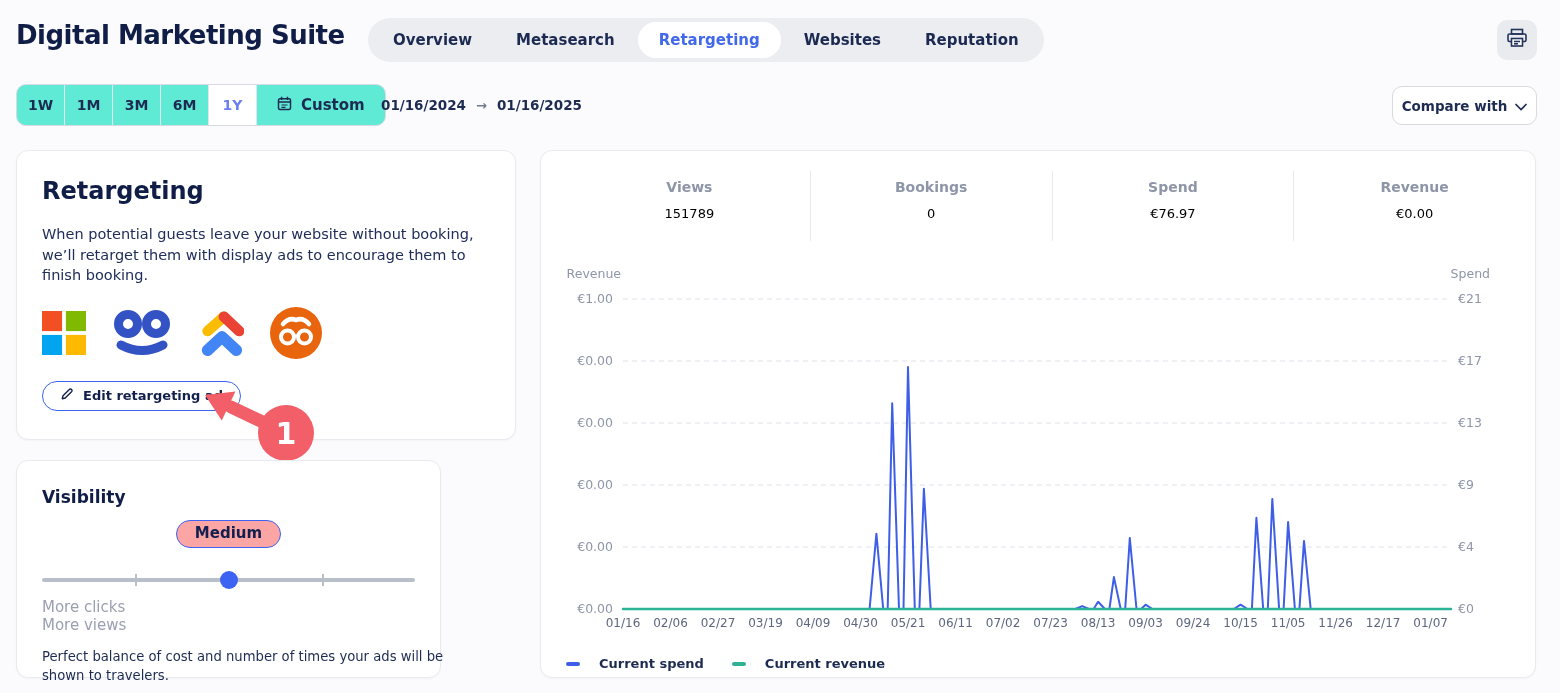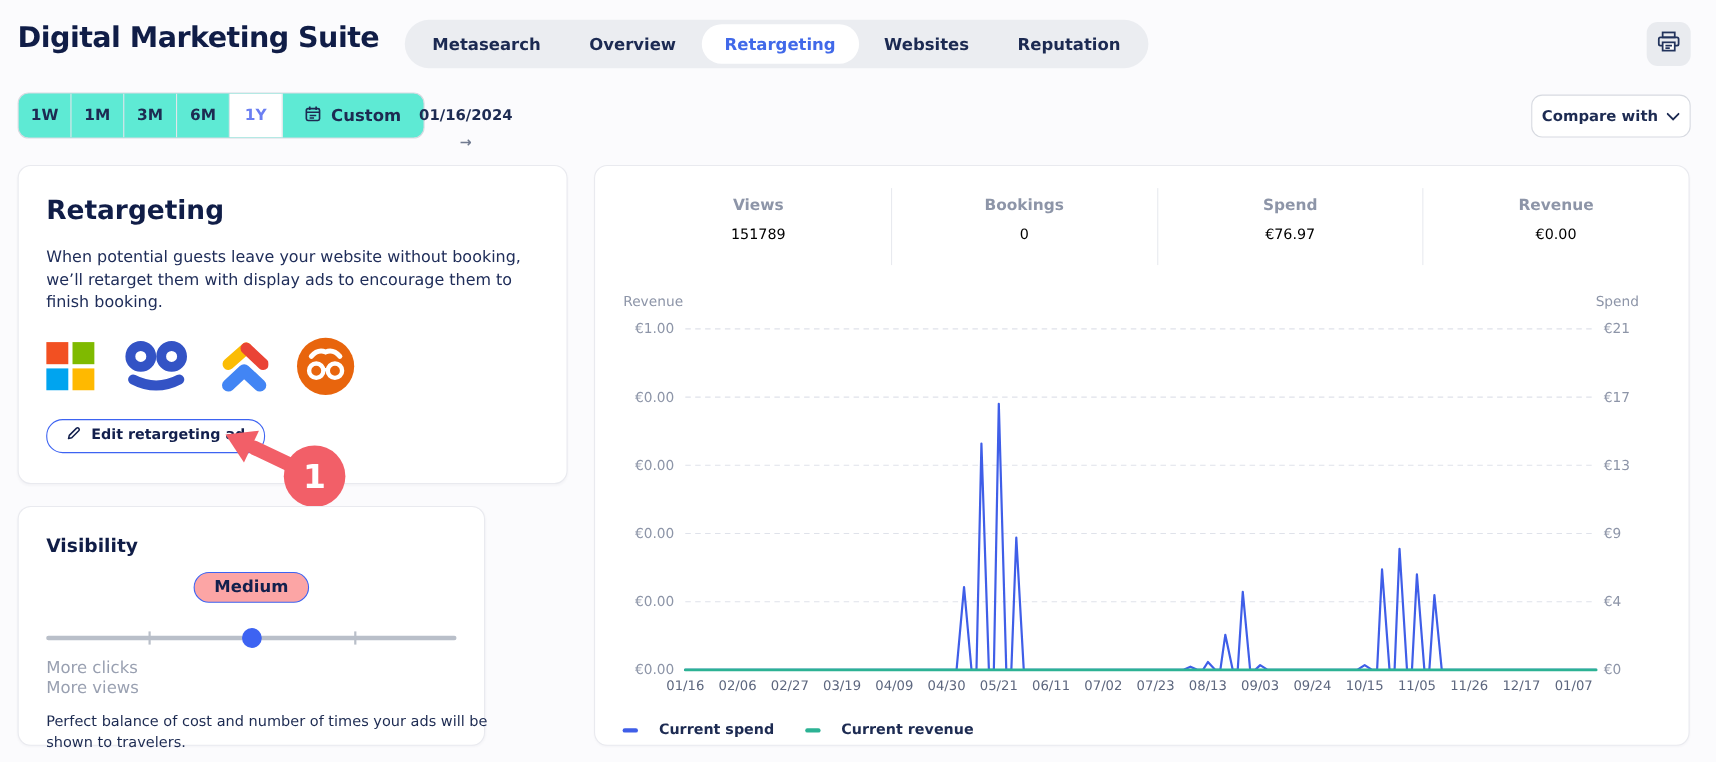--- a/index.html
+++ b/index.html
@@ -12,21 +12,21 @@
   .tab { padding:0 21px; height:36px; line-height:36px; border-radius:18px; font-size:15px; font-weight:600; color:#1c2a52; cursor:pointer; white-space:nowrap; }
   .tab.active { background:#ffffff; color:#4169e9; }
 
   .print-btn { position:absolute; left:1497px; top:20px; width:40px; height:40px; background:#e9ebef; border-radius:10px; display:flex; align-items:center; justify-content:center; cursor:pointer; }
 
   .range-bar { position:absolute; left:16px; top:84px; height:42px; display:flex; border:1px solid #d7dae1; border-radius:10px; background:#5eead4; overflow:hidden; }
   .range-seg { width:48px; display:flex; align-items:center; justify-content:center; font-size:14px; font-weight:600; color:#1d2b52; border-right:1px solid #e2e5ea; cursor:pointer; }
   .range-seg.active { background:#ffffff; color:#6b7ff2; }
   .range-custom { display:flex; align-items:center; gap:9px; padding:0 20px; font-size:15px; font-weight:600; color:#1d2b52; cursor:pointer; }
 
-  .dates { position:absolute; left:381px; top:97px; font-size:13.5px; font-weight:600; color:#1d2b52; display:flex; gap:10px; align-items:center;flex-direction:column; }
+  .dates { position:absolute; left:381px; top:97px; font-size:13.5px; font-weight:600; color:#1d2b52; display:flex; gap:10px; align-items:flex-end; }
   .dates .arrow { color:#707a90; font-size:13px; }
 
   .compare { position:absolute; left:1392px; top:86px; width:145px; height:39px; border:1px solid #d7dae1; border-radius:10px; background:#fff; display:flex; align-items:center; justify-content:center; gap:8px; font-size:13.5px; font-weight:600; color:#1d2b52; cursor:pointer; }
 
   .card { position:absolute; background:#fff; border:1px solid #e9eaef; border-radius:12px; box-shadow:0 1px 2px rgba(20,30,70,0.03); }
   .card-retarget { left:16px; top:150px; width:500px; height:290px; padding:26px 25px; }
   .card-visibility { left:16px; top:460px; width:425px; height:218px; padding:26px 25px; }
   .card-chart { left:540px; top:150px; width:996px; height:528px;padding-left:28px; }
 
   .card-retarget h2 { font-size:24px; font-weight:800; color:#101d47; }
@@ -56,22 +56,22 @@
   .legend { position:absolute; left:25px; top:505px; display:flex; align-items:center; gap:28px; }
   .legend-item { display:flex; align-items:center; gap:19px; font-size:13px; font-weight:600; color:#1d2b52; }
   .legend-swatch { width:14px; height:4px; border-radius:2px; }
 </style>
 </head>
 <body>
 
 <div class="page-title">Digital Marketing Suite</div>
 
 <div class="tabs">
+  <div class="tab">Overview</div>
   <div class="tab">Metasearch</div>
-  <div class="tab">Overview</div>
   <div class="tab active">Retargeting</div>
   <div class="tab">Websites</div>
   <div class="tab">Reputation</div>
 </div>
 
 <div class="print-btn">
   <span>
     <svg width="22" height="20" viewBox="0 0 22 20" fill="none" stroke="#22335c" stroke-width="1.6">
       <rect x="5.5" y="1.5" width="11" height="4.5"></rect>
       <rect x="2" y="6" width="18" height="7.5" rx="1.5"></rect>

